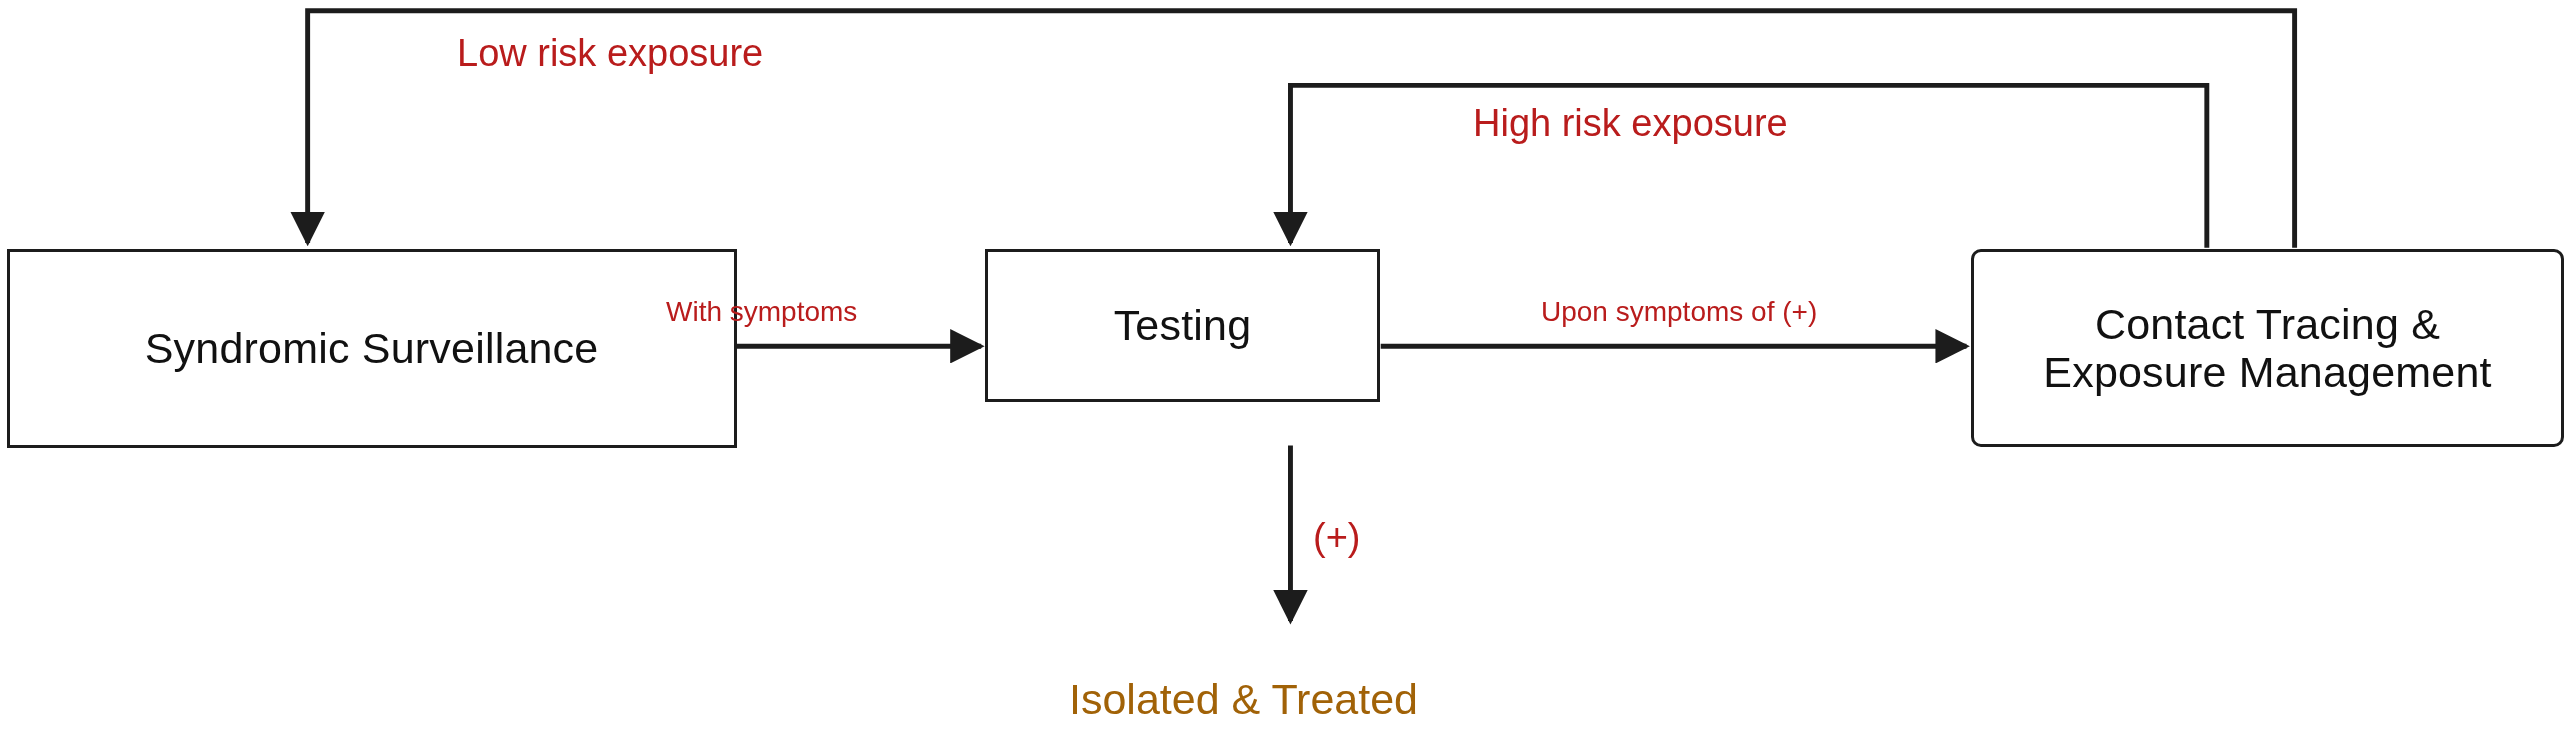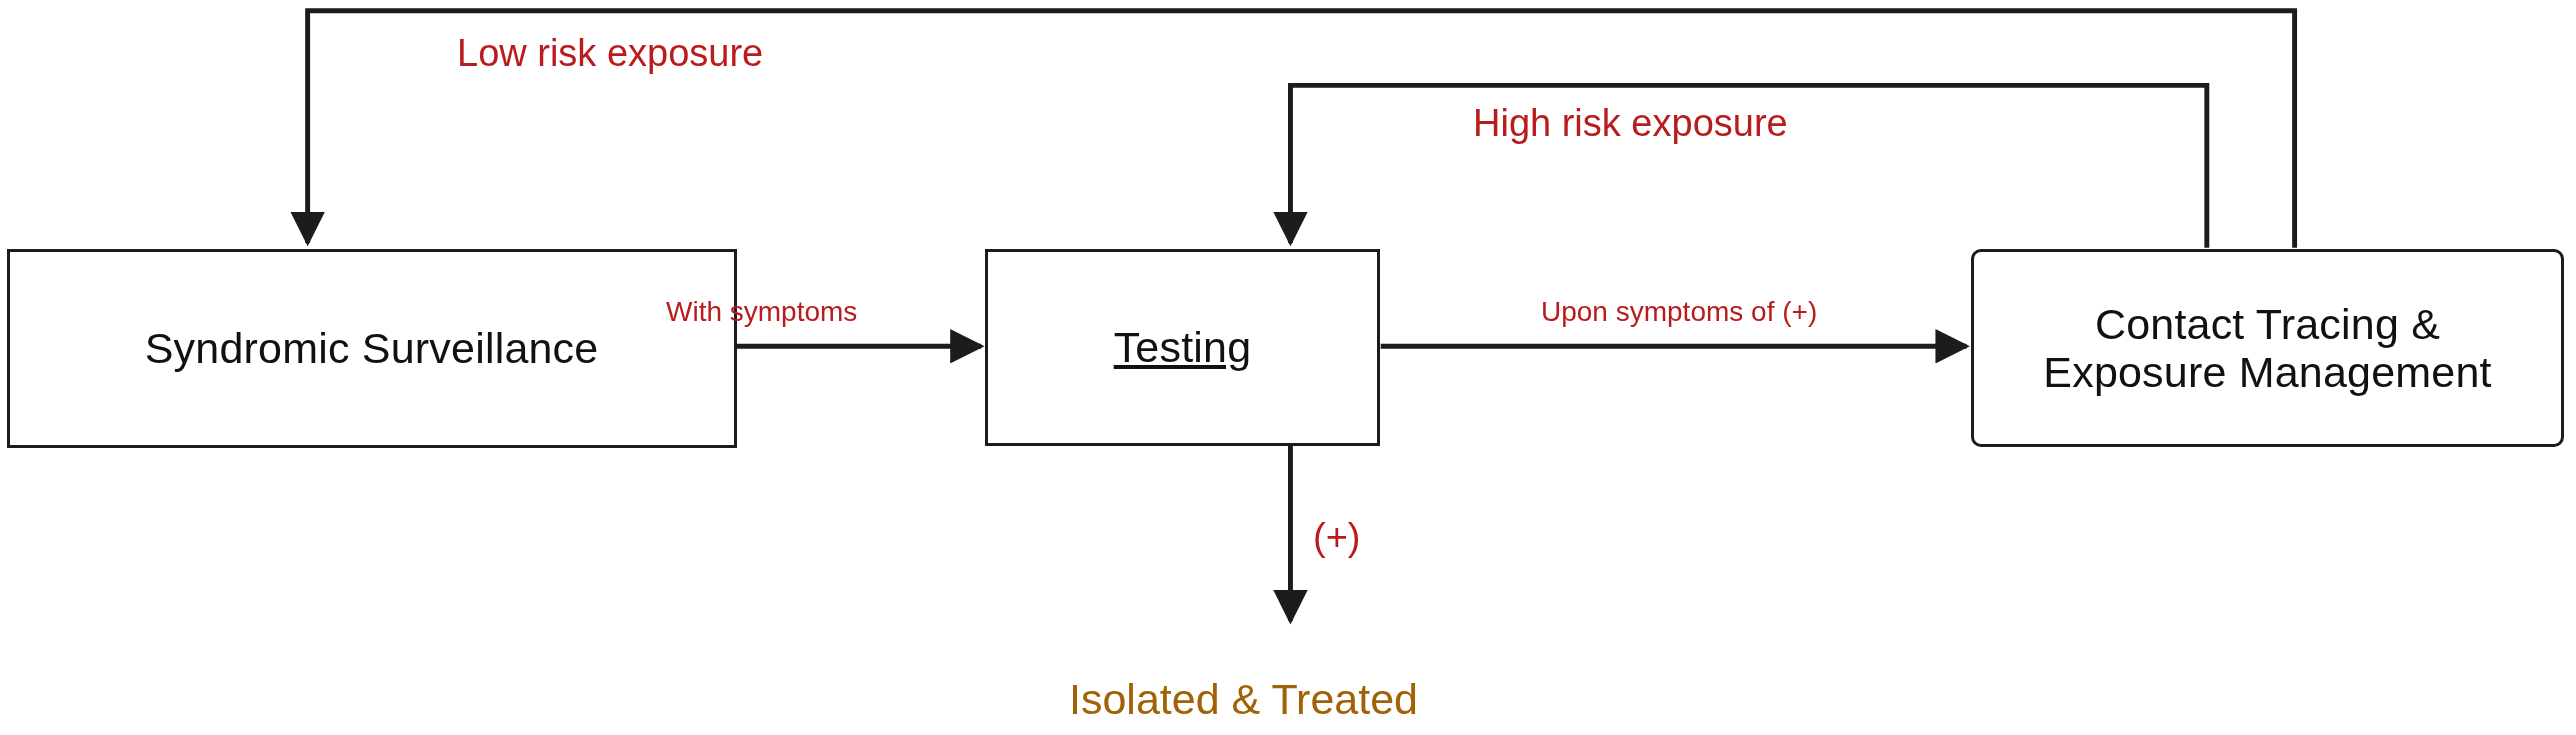--- a/index.html
+++ b/index.html
@@ -82,21 +82,21 @@
 
     <path d="M 1683 422 L 2397 422" fill="none" stroke="#1c1c1c" stroke-width="6" marker-end="url(#arrowhead)"></path>
 
     <path d="M 1573 543 L 1573 757" fill="none" stroke="#1c1c1c" stroke-width="6" marker-end="url(#arrowhead)"></path>
   </svg>
 
   <div class="node-box" style="left:6.6px; top:249px; width:730px; height:199px;">
     <span class="node-label">Syndromic Surveillance</span>
   </div>
 
-  <div class="node-box" style="left:985px; top:249px; width:395px; height:197px;text-decoration:underline;">
+  <div class="node-box" style="left:985px; top:249px; width:395px; height:153px;">
     <span class="node-label">Testing</span>
   </div>
 
   <div class="node-box" style="left:1971px; top:249px; width:593px; height:198px;border-radius:10px;">
     <span class="node-label">Contact Tracing &amp;
 Exposure Management</span>
   </div>
 
   <div class="edge-label big" style="left:457px; top:34px;">Low risk exposure</div>
 

